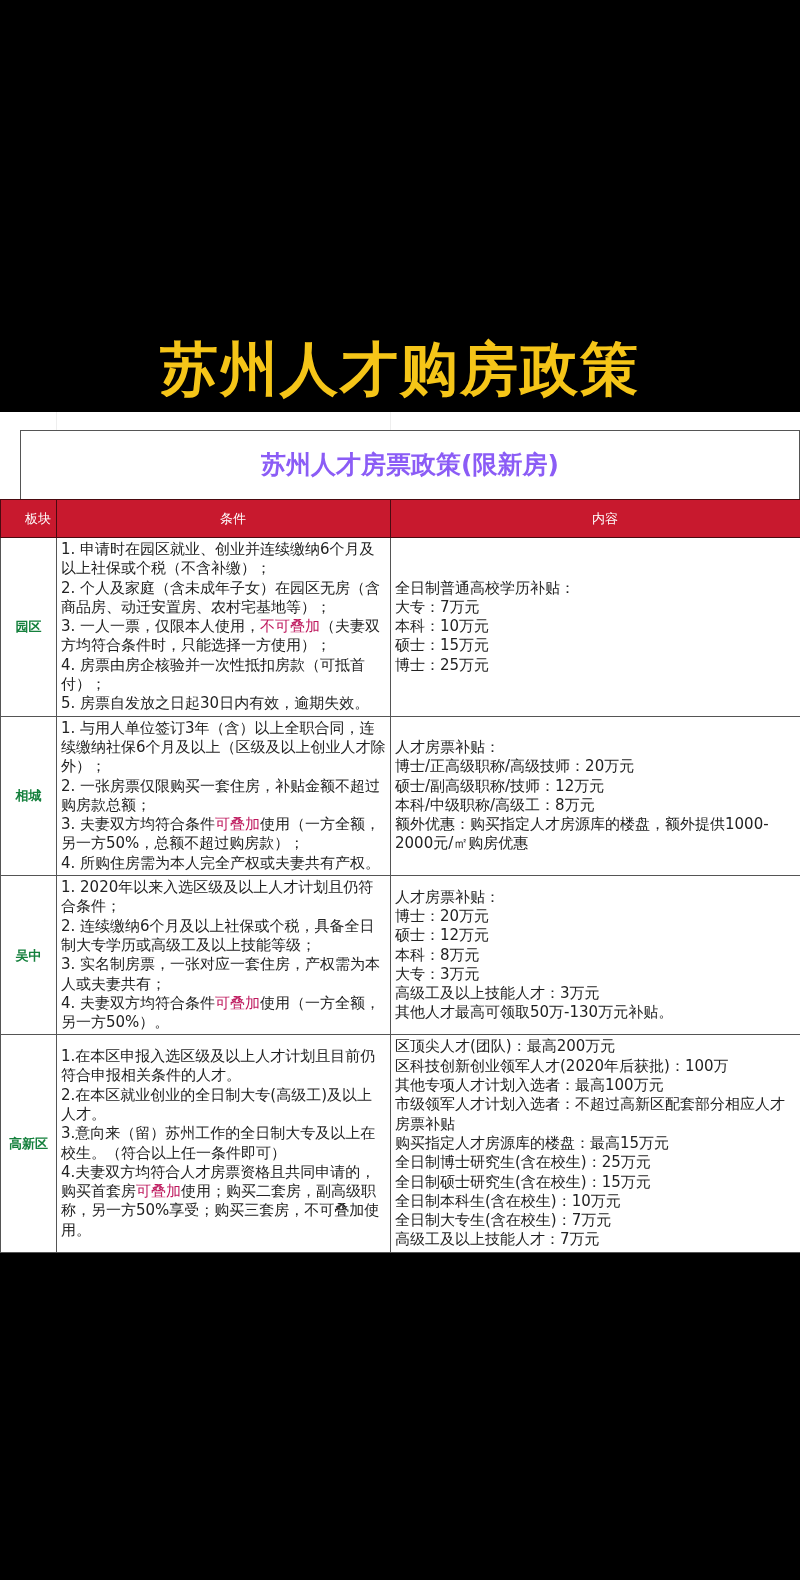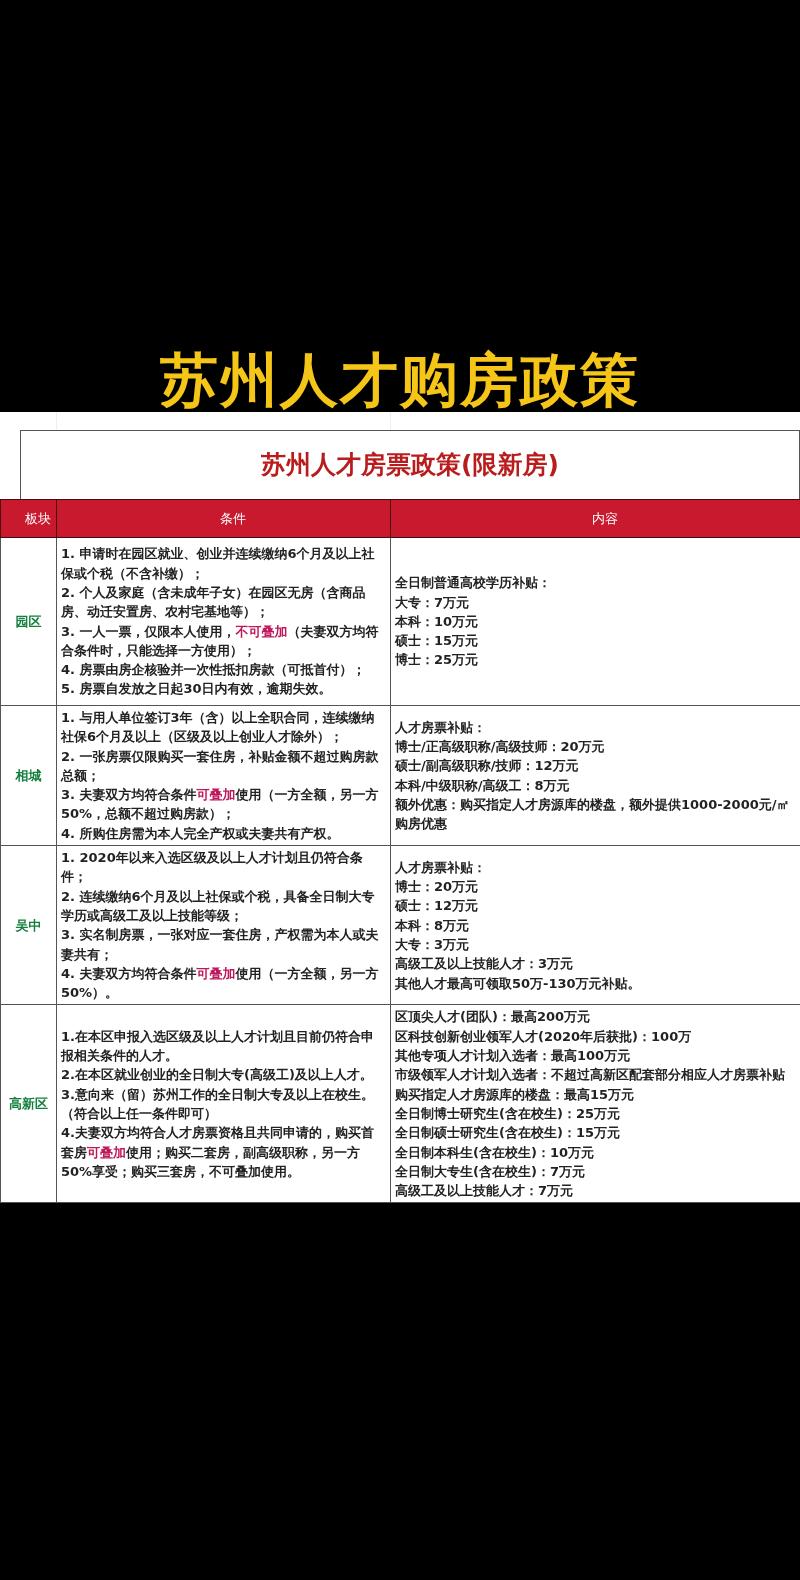--- a/index.html
+++ b/index.html
@@ -1,32 +1,32 @@
 <!DOCTYPE html>
 <html><head>
 <meta charset="utf-8">
 <style>
   html, body { margin:0; padding:0; }
   body { width:800px; height:1580px; background:#000; position:relative; overflow:hidden;
          font-family:"DejaVu Sans","Liberation Sans",sans-serif; }
-  .banner { position:absolute; left:0; top:16px; width:736px; height:412px; background:#000; }
+  .banner { position:absolute; left:0; top:5px; width:736px; height:412px; background:#000; }
   .banner-title { position:absolute; top:330px; left:0; width:800px; text-align:center;
                   color:#f5c518; font-size:58px; font-weight:bold; letter-spacing:2px; line-height:68px; }
   .gap-row { position:absolute; left:0; top:412px; width:800px; height:18px; background:#fff;
              border-bottom:1px solid #bbb; }
   .gap-row .divA { position:absolute; left:56px; top:0; width:1px; height:18px; background:#eee; }
   .gap-row .divB { position:absolute; left:390px; top:0; width:1px; height:18px; background:#eee; }
   .sheet { position:absolute; left:0; top:430px; width:800px; background:#fff; }
   .sheet-title { height:68px; border:1px solid #555; border-bottom:none; text-align:center;
-                 font-size:25px; font-weight:bold; line-height:68px; color:#b91c1c;margin-left:20px; }
+                 font-size:25px; font-weight:bold; line-height:68px; color:#8b5cf6;margin-left:20px; }
   table { border-collapse:collapse; width:800px; table-layout:fixed; }
   col.c1 { width:56px; } col.c2 { width:334px; } col.c3 { width:410px; }
   thead th { background:#c8192e; color:#fff; font-weight:normal; font-size:13px; height:35px;
              border:1px solid #4a0a10;padding-left:20px; }
-  tbody td { border:1px solid #555; font-size:13px; color:#222; line-height:19.3px; vertical-align:middle;font-weight:bold; }
+  tbody td { border:1px solid #555; font-size:15px; color:#222; line-height:19.3px; vertical-align:middle; }
   td.zone { text-align:center; font-weight:bold; font-size:13px; color:#15803d; }
   td.cond, td.cont { padding:2px 4px; }
   .line { display:block; white-space:pre-wrap; }
   .red { color:#be185d; }
   tr.r1 td { height:163px; }
   tr.r2 td { height:131px; }
   tr.r3 td { height:126px; }
   tr.r4 td { height:186px;margin-top:17px; }
 </style>
 </head>

